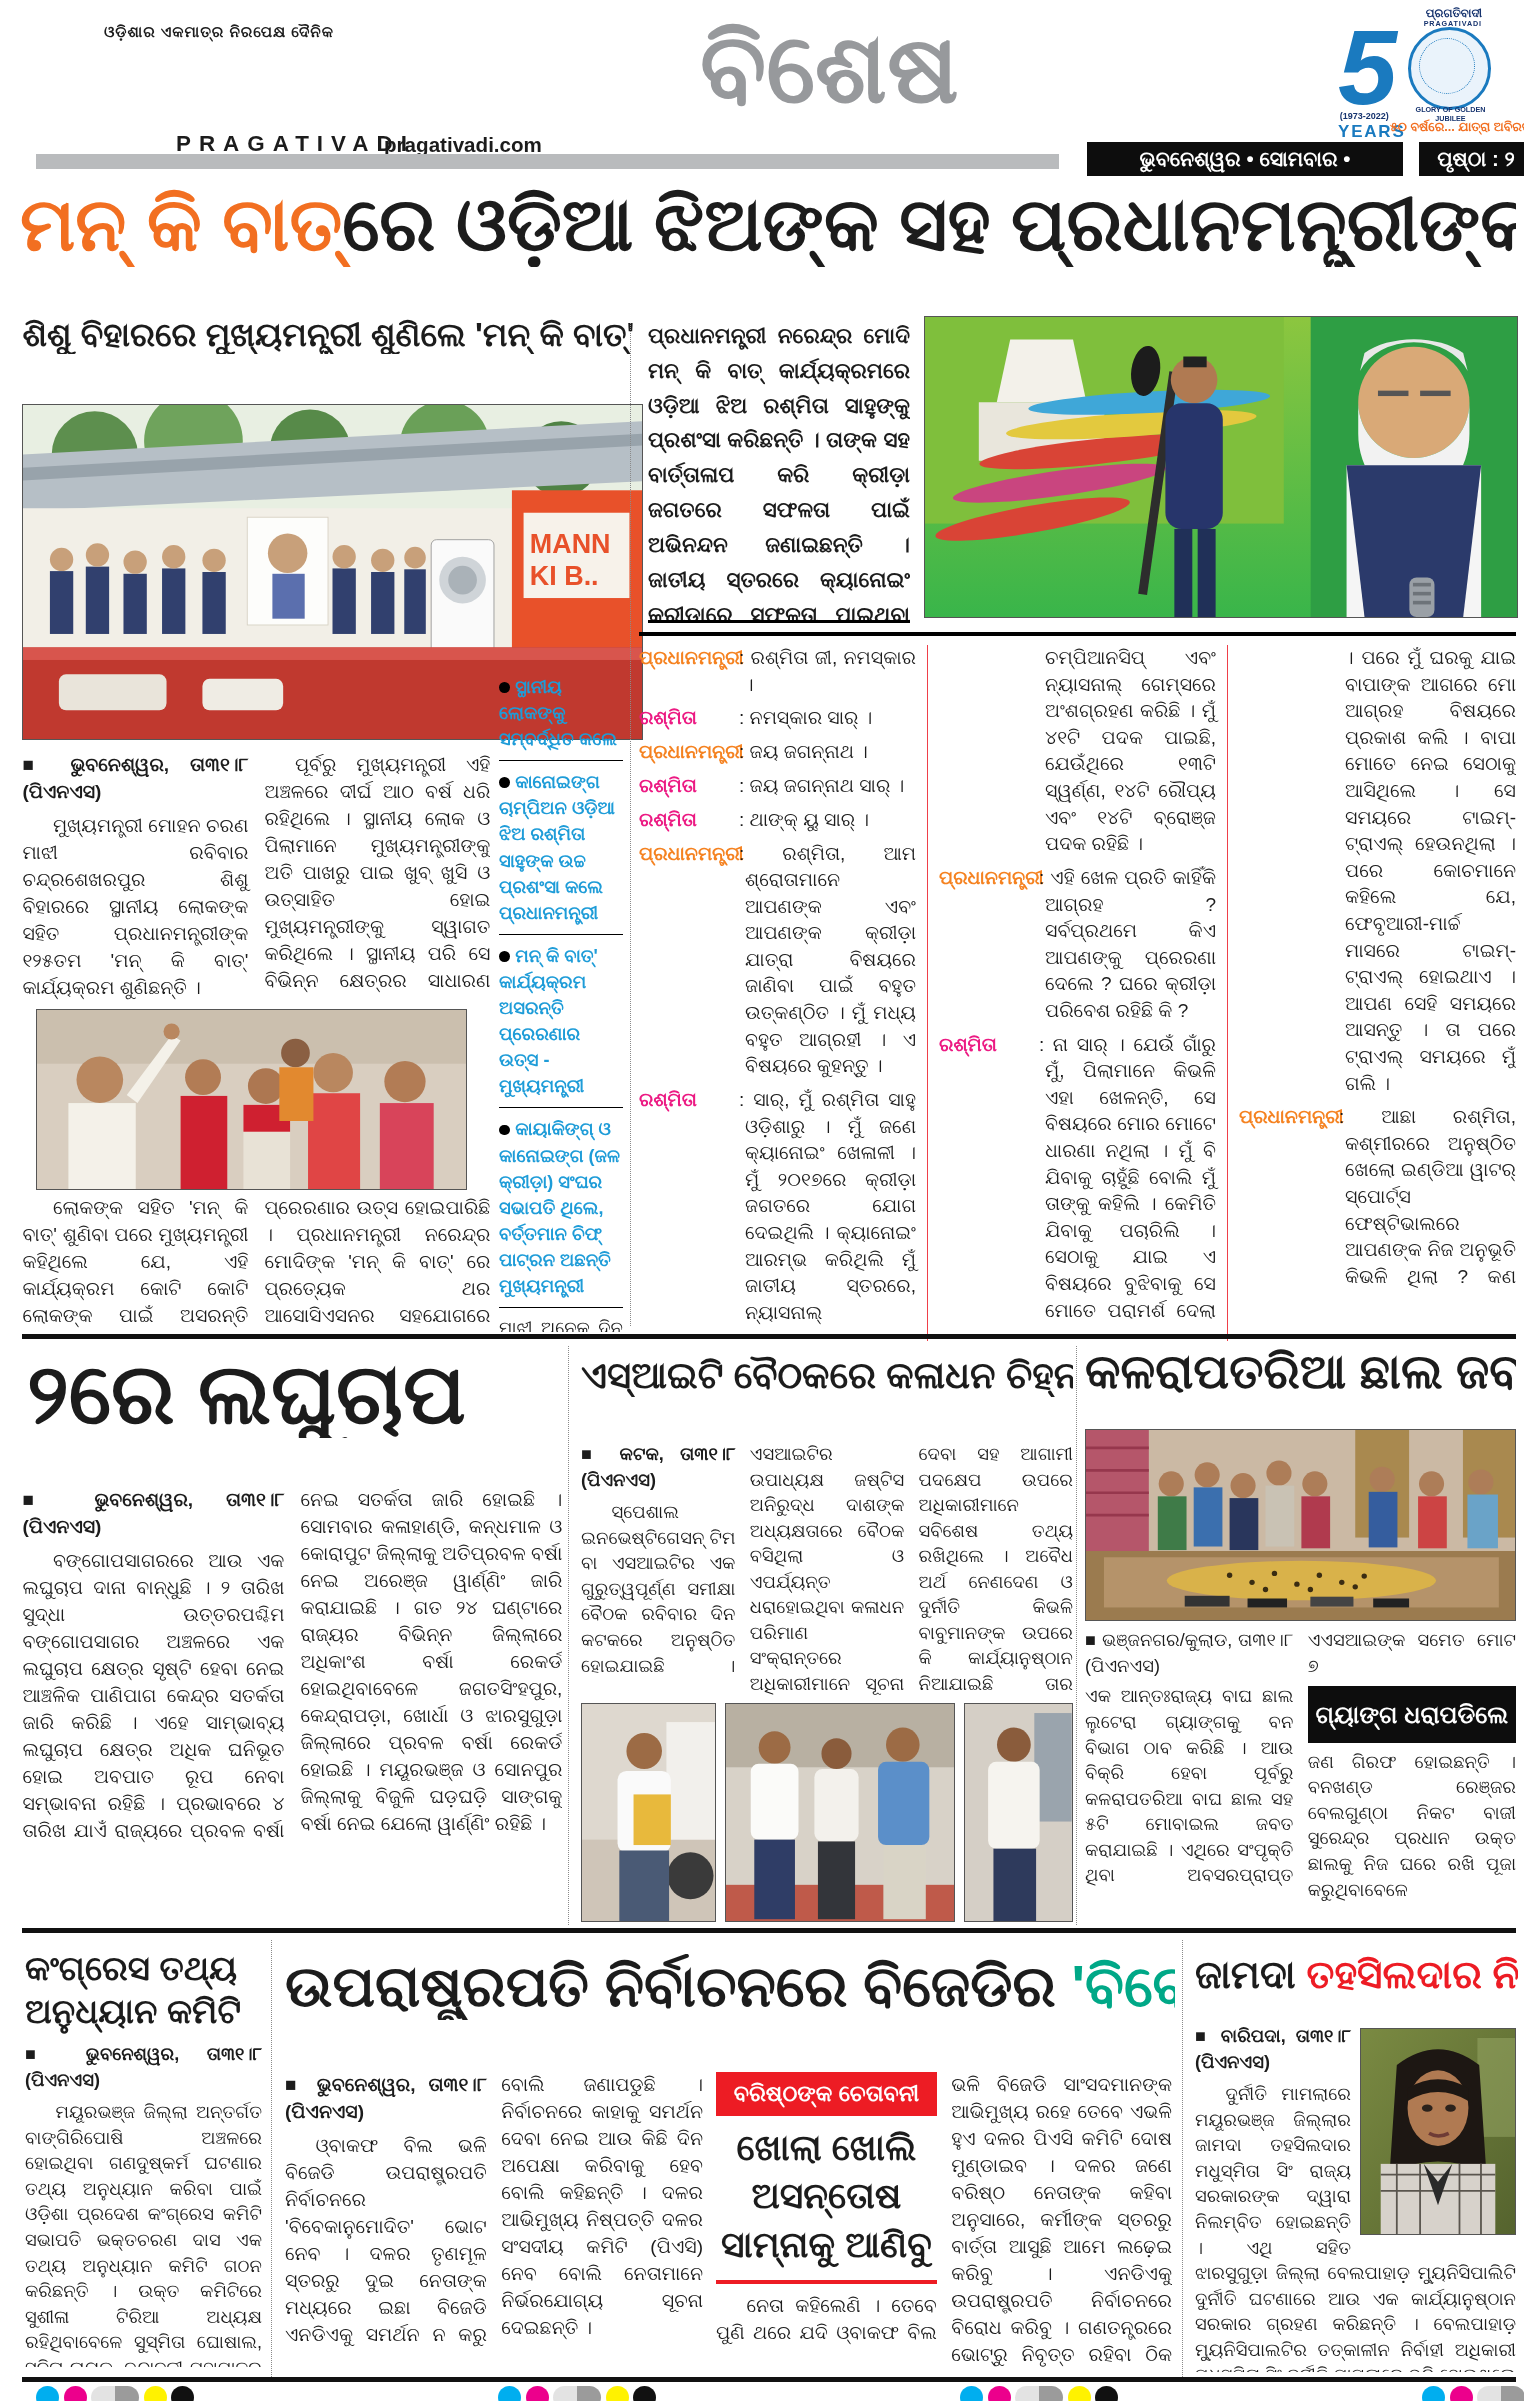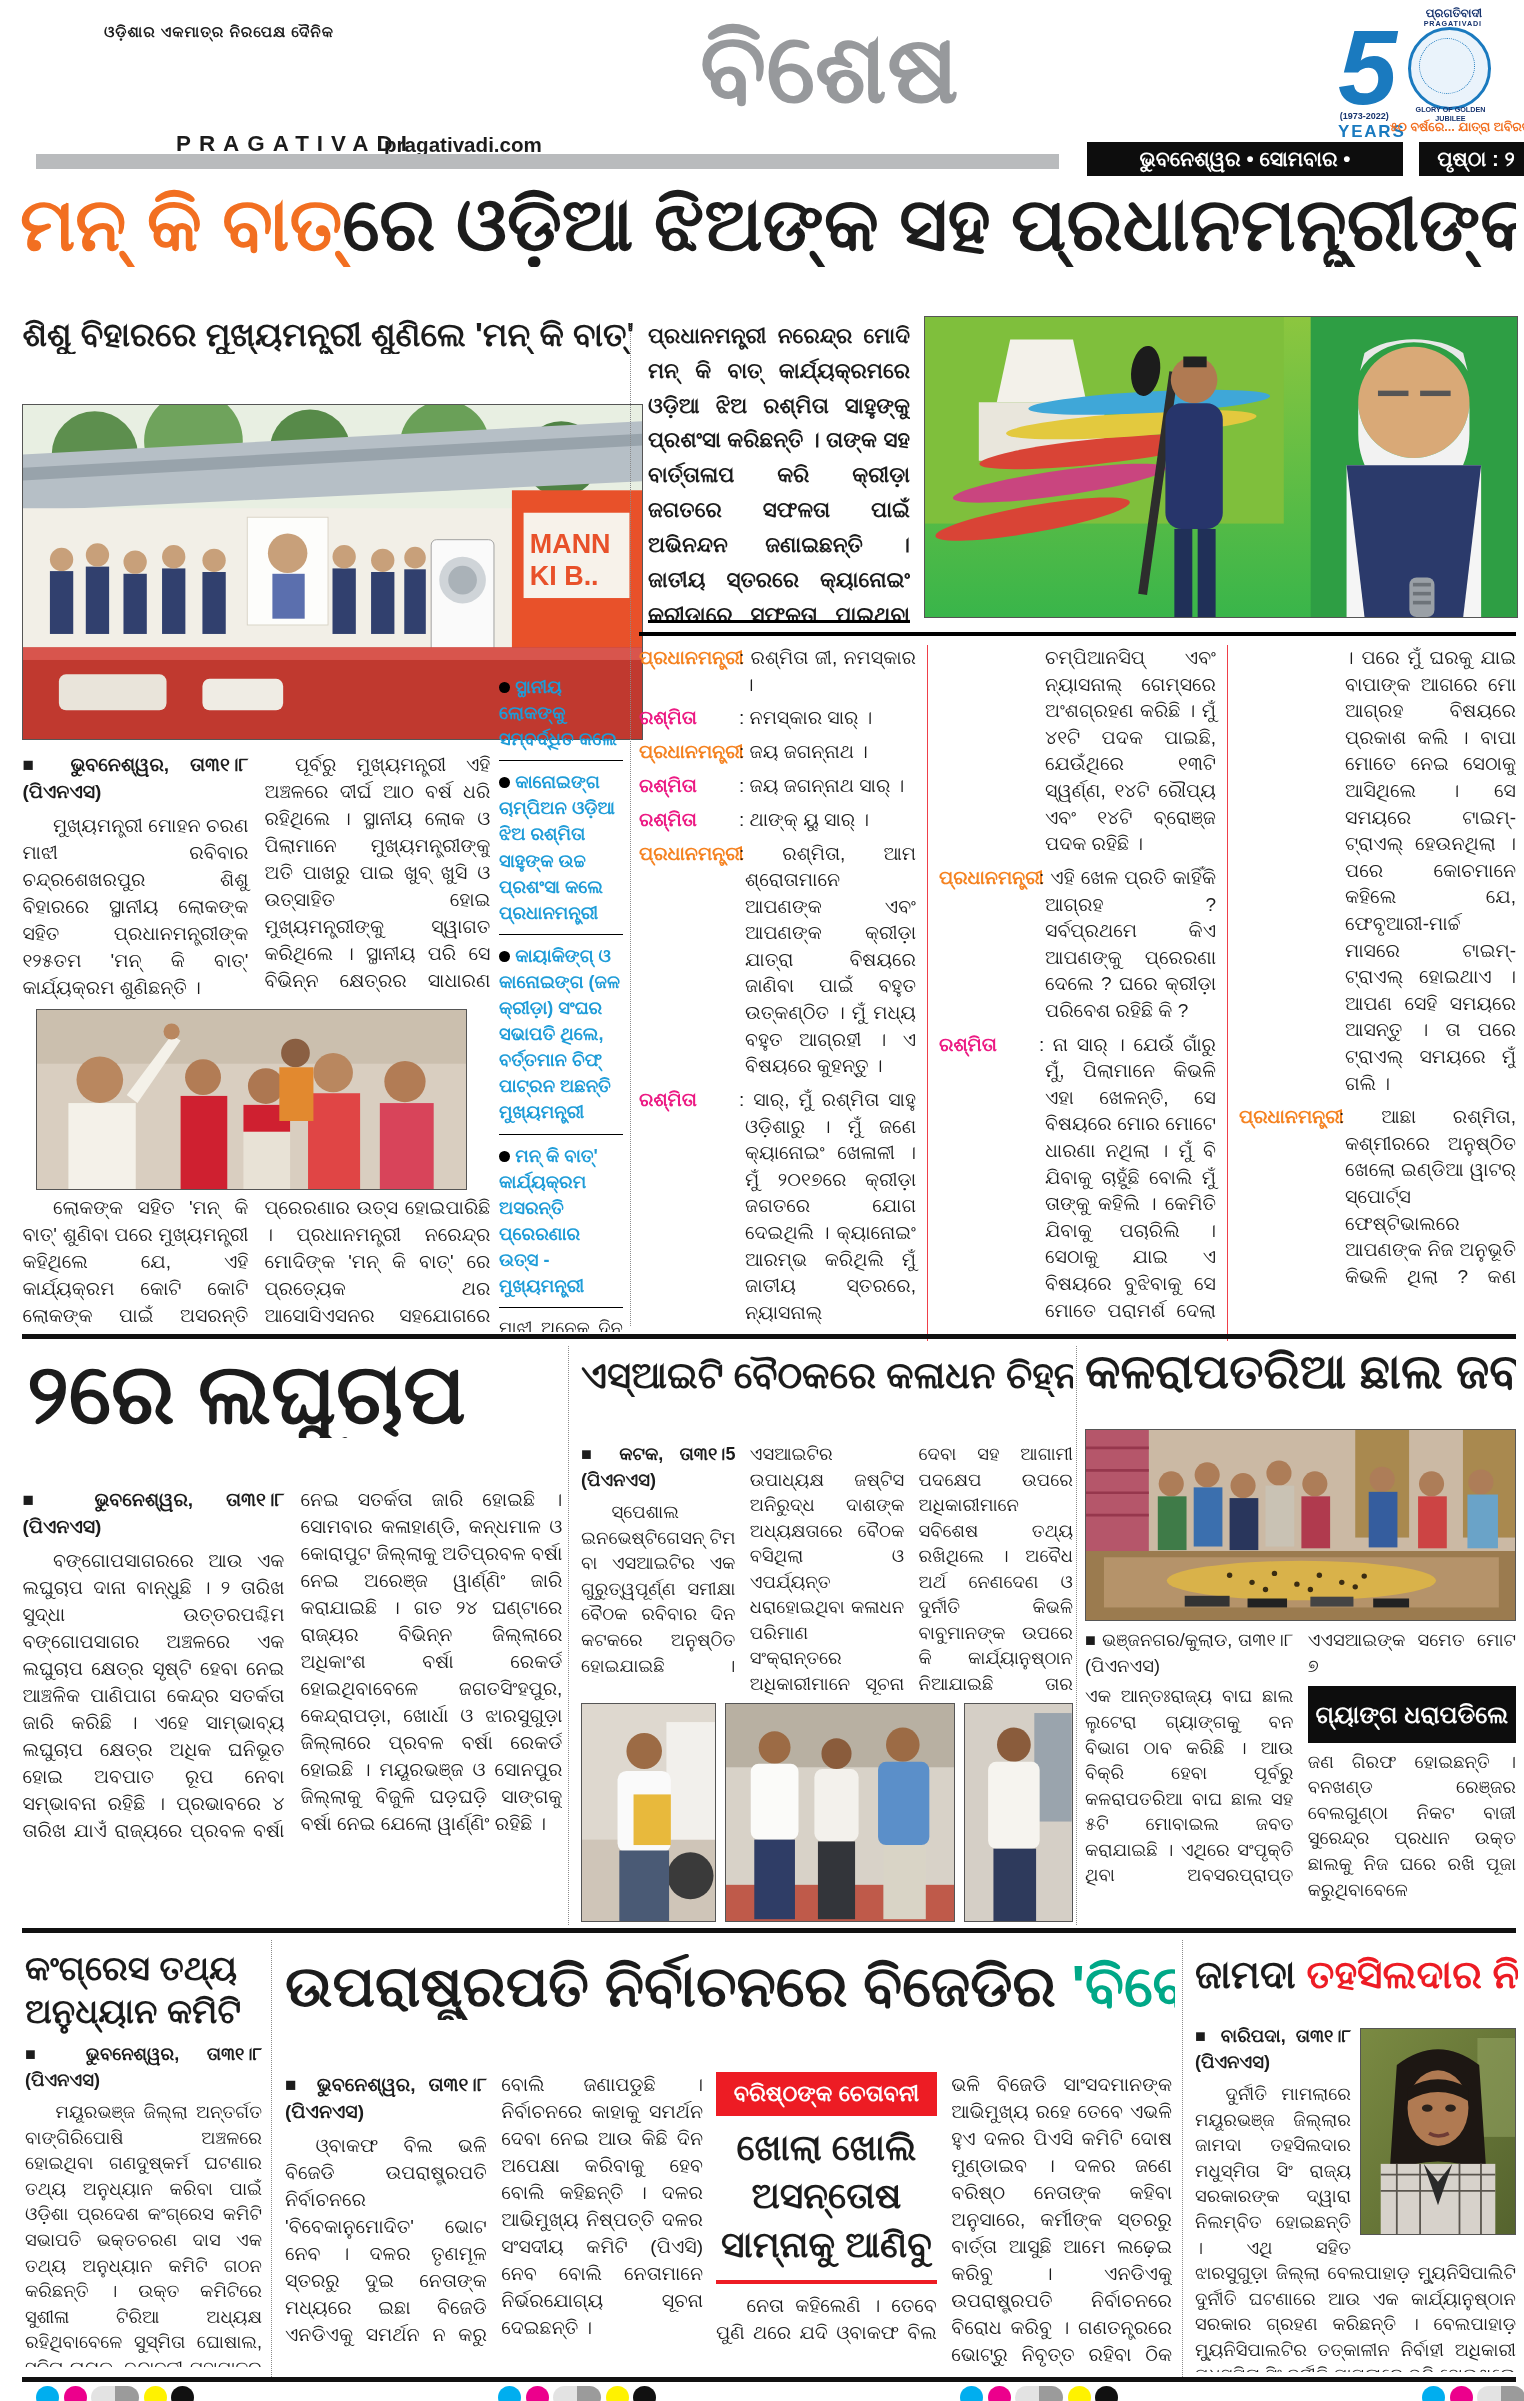--- a/index.html
+++ b/index.html
@@ -216,22 +216,22 @@
 
   <div class="abs bt cols2 leadB">
     <p>ଲୋକଙ୍କ ସହିତ 'ମନ୍ କି ବାତ୍' ଶୁଣିବା ପରେ ମୁଖ୍ୟମନ୍ତ୍ରୀ କହିଥିଲେ ଯେ, ଏହି କାର୍ଯ୍ୟକ୍ରମ କୋଟି କୋଟି ଲୋକଙ୍କ ପାଇଁ ଅସରନ୍ତି ପ୍ରେରଣାର ଉତ୍ସ ହୋଇପାରିଛି । ପ୍ରଧାନମନ୍ତ୍ରୀ ନରେନ୍ଦ୍ର ମୋଦିଙ୍କ 'ମନ୍ କି ବାତ୍' ରେ ପ୍ରତ୍ୟେକ ଥର ଆସୋସିଏସନର ସହଯୋଗରେ ଜଗତପୁରର ସାଇ ସ୍ପୋର୍ଟ୍ସ ଆନୁକୂଲ୍ୟରେ ଓଡିଶାର କ୍ରୀଡା ପ୍ରତିଭାମାନଙ୍କୁ ଉତ୍ତମ ପ୍ରଶିକ୍ଷଣ ଦିଆଯାଉଛି । ରଶ୍ମିତା ମଧ୍ୟ ଜଗତପୁରରେ କାନୋଇଙ୍ଗ ପ୍ରଶିକ୍ଷଣ ପାଇଛନ୍ତି । ମୁଖ୍ୟମନ୍ତ୍ରୀ ମୋହନ ଚରଣ</p>
   </div>
 
   <div class="abs midcol">
     <div>
 
     <div class="bullet-item"><span class="bdot"></span><span>ସ୍ଥାନୀୟ ଲୋକଙ୍କୁ ସମ୍ବର୍ଦ୍ଧିତ କଲେ</span></div>
         <div class="bullet-item"><span class="bdot"></span><span>କାନୋଇଙ୍ଗ ଚାମ୍ପିଅନ ଓଡ଼ିଆ ଝିଅ ରଶ୍ମିତା ସାହୁଙ୍କ ଉଚ୍ଚ ପ୍ରଶଂସା କଲେ ପ୍ରଧାନମନ୍ତ୍ରୀ</span></div>
+        <div class="bullet-item"><span class="bdot"></span><span>ମନ୍ କି ବାତ୍' କାର୍ଯ୍ୟକ୍ରମ ଅସରନ୍ତି ପ୍ରେରଣାର ଉତ୍ସ - ମୁଖ୍ୟମନ୍ତ୍ରୀ</span></div>
         <div class="bullet-item"><span class="bdot"></span><span>କାୟାକିଙ୍ଗ୍ ଓ କାନୋଇଙ୍ଗ (ଜଳ କ୍ରୀଡ଼ା) ସଂଘର ସଭାପତି ଥିଲେ, ବର୍ତ୍ତମାନ ଚିଫ୍ ପାଟ୍ରନ ଅଛନ୍ତି ମୁଖ୍ୟମନ୍ତ୍ରୀ</span></div>
-        <div class="bullet-item"><span class="bdot"></span><span>ମନ୍ କି ବାତ୍' କାର୍ଯ୍ୟକ୍ରମ ଅସରନ୍ତି ପ୍ରେରଣାର ଉତ୍ସ - ମୁଖ୍ୟମନ୍ତ୍ରୀ</span></div>
       </div>
     <p class="midtxt">ମାଝୀ ଅନେକ ଦିନ ଧରି ଓଡିଶା କାୟାକିଙ୍ଗ୍ ଓ କାନୋଇଙ୍ଗ୍ ଆସୋସିଏସନର ସଭାପତି ଥିଲେ । ବର୍ତ୍ତମାନ ସେ ଏହି ସଂସ୍ଥାର ଚିଫ୍ ପାଟ୍ରନ୍ ଅଛନ୍ତି । ମୁଖ୍ୟମନ୍ତ୍ରୀ ସ୍ଥାନୀୟ ଲୋକଙ୍କୁ ସମ୍ବର୍ଦ୍ଧିତ ମଧ୍ୟ କରିଥିଲେ ।</p>
   </div>
 
   <div class="abs vdiv d1"></div>
 
   <div class="abs ph photo3">
     <svg viewBox="0 0 660 334" preserveAspectRatio="none">
       <defs>
         <linearGradient id="gbg" x1="0" y1="0" x2="0" y2="1">
@@ -311,21 +311,21 @@
   <div class="abs storm-head">୨ରେ ଲଘୁଚାପ</div>
   <div class="abs bt cols2 storm-body">
     <p class="dl">■ ଭୁବନେଶ୍ୱର, ତା୩୧।୮ (ପିଏନଏସ)</p>
     <p>ବଙ୍ଗୋପସାଗରରେ ଆଉ ଏକ ଲଘୁଚାପ ଦାନା ବାନ୍ଧୁଛି । ୨ ତାରିଖ ସୁଦ୍ଧା ଉତ୍ତରପଶ୍ଚିମ ବଙ୍ଗୋପସାଗର ଅଞ୍ଚଳରେ ଏକ ଲଘୁଚାପ କ୍ଷେତ୍ର ସୃଷ୍ଟି ହେବା ନେଇ ଆଞ୍ଚଳିକ ପାଣିପାଗ କେନ୍ଦ୍ର ସତର୍କତା ଜାରି କରିଛି । ଏହେ ସାମ୍ଭାବ୍ୟ ଲଘୁଚାପ କ୍ଷେତ୍ର ଅଧିକ ଘନିଭୂତ ହୋଇ ଅବପାତ ରୂପ ନେବା ସମ୍ଭାବନା ରହିଛି । ପ୍ରଭାବରେ ୪ ତାରିଖ ଯାଏଁ ରାଜ୍ୟରେ ପ୍ରବଳ ବର୍ଷା ନେଇ ସତର୍କତା ଜାରି ହୋଇଛି । ସୋମବାର କଳାହାଣ୍ଡି, କନ୍ଧମାଳ ଓ କୋରାପୁଟ ଜିଲ୍ଲାକୁ ଅତିପ୍ରବଳ ବର୍ଷା ନେଇ ଅରେଞ୍ଜ ୱାର୍ଣ୍ଣିଂ ଜାରି କରାଯାଇଛି । ଗତ ୨୪ ଘଣ୍ଟାରେ ରାଜ୍ୟର ବିଭିନ୍ନ ଜିଲ୍ଲାରେ ଅଧିକାଂଶ ବର୍ଷା ରେକର୍ଡ ହୋଇଥିବାବେଳେ ଜଗତସିଂହପୁର, କେନ୍ଦ୍ରାପଡ଼ା, ଖୋର୍ଧା ଓ ଝାରସୁଗୁଡ଼ା ଜିଲ୍ଲାରେ ପ୍ରବଳ ବର୍ଷା ରେକର୍ଡ ହୋଇଛି । ମୟୂରଭଞ୍ଜ ଓ ସୋନପୁର ଜିଲ୍ଲାକୁ ବିଜୁଳି ଘଡ଼ଘଡ଼ି ସାଙ୍ଗକୁ ବର୍ଷା ନେଇ ଯେଲୋ ୱାର୍ଣ୍ଣିଂ ରହିଛି ।</p>
   </div>
 
   <div class="abs vdiv d2"></div>
 
   <div class="abs sit-head">ଏସ୍‌ଆଇଟି ବୈଠକରେ କଳାଧନ ଚିହ୍ନଟକୁ ଗୁରୁତ୍ୱ</div>
   <div class="abs bt cols3 sit-body">
-    <p class="dl">■ କଟକ, ତା୩୧।5 (ପିଏନଏସ)</p>
+    <p class="dl">■ କଟକ, ତା୩୧।୮ (ପିଏନଏସ)</p>
     <p>ସ୍ପେଶାଲ ଇନଭେଷ୍ଟିଗେସନ୍ ଟିମ ବା ଏସଆଇଟିର ଏକ ଗୁରୁତ୍ୱପୂର୍ଣ୍ଣ ସମୀକ୍ଷା ବୈଠକ ରବିବାର ଦିନ କଟକରେ ଅନୁଷ୍ଠିତ ହୋଇଯାଇଛି । ଏସଆଇଟିର ଉପାଧ୍ୟକ୍ଷ ଜଷ୍ଟିସ ଅନିରୁଦ୍ଧ ଦାଶଙ୍କ ଅଧ୍ୟକ୍ଷତାରେ ବୈଠକ ବସିଥିଲା ଓ ଏପର୍ଯ୍ୟନ୍ତ ଧରାହୋଇଥିବା କଳାଧନ ପରିମାଣ ସଂକ୍ରାନ୍ତରେ ଅଧିକାରୀମାନେ ସୂଚନା ଦେବା ସହ ଆଗାମୀ ପଦକ୍ଷେପ ଉପରେ ଅଧିକାରୀମାନେ ସବିଶେଷ ତଥ୍ୟ ରଖିଥିଲେ । ଅବୈଧ ଅର୍ଥ ନେଣଦେଣ ଓ ଦୁର୍ନୀତି କିଭଳି ବାବୁମାନଙ୍କ ଉପରେ କି କାର୍ଯ୍ୟାନୁଷ୍ଠାନ ନିଆଯାଇଛି ତାର ସମୀକ୍ଷା କରାଯାଇଥିଲା । ଏହାଛଡ଼ା ବିଭିନ୍ନ ବିଭାଗ ସମନ୍ୱୟ ରଖିବା ଏବଂ ତଥ୍ୟ ଆଦାନ ପ୍ରଦାନ କରି କାର୍ଯ୍ୟ କରିବା ପାଇଁ ବୈଠକରେ ଗୁରୁତ୍ୱ ଦିଆଯାଇଥିଲା । ବହୁ ବରିଷ୍ଠ ଅଧିକାରୀମାନେ ଯୋଗ ଦେଇଥିଲେ ।</p>
   </div>
   <div class="abs sit-photos">
     <div class="ph" style="width:135px">
       <svg viewBox="0 0 150 240" preserveAspectRatio="none">
         <rect width="150" height="240" fill="#ded8cf"></rect>
           <rect x="0" y="150" width="150" height="90" fill="#cfc5b8"></rect>
         <rect x="95" y="20" width="55" height="130" fill="#f2f0ec"></rect>
           <circle cx="122" cy="190" r="26" fill="#3a3a3a"></circle>
         <circle cx="70" cy="52" r="20" fill="#9c6b45"></circle>

